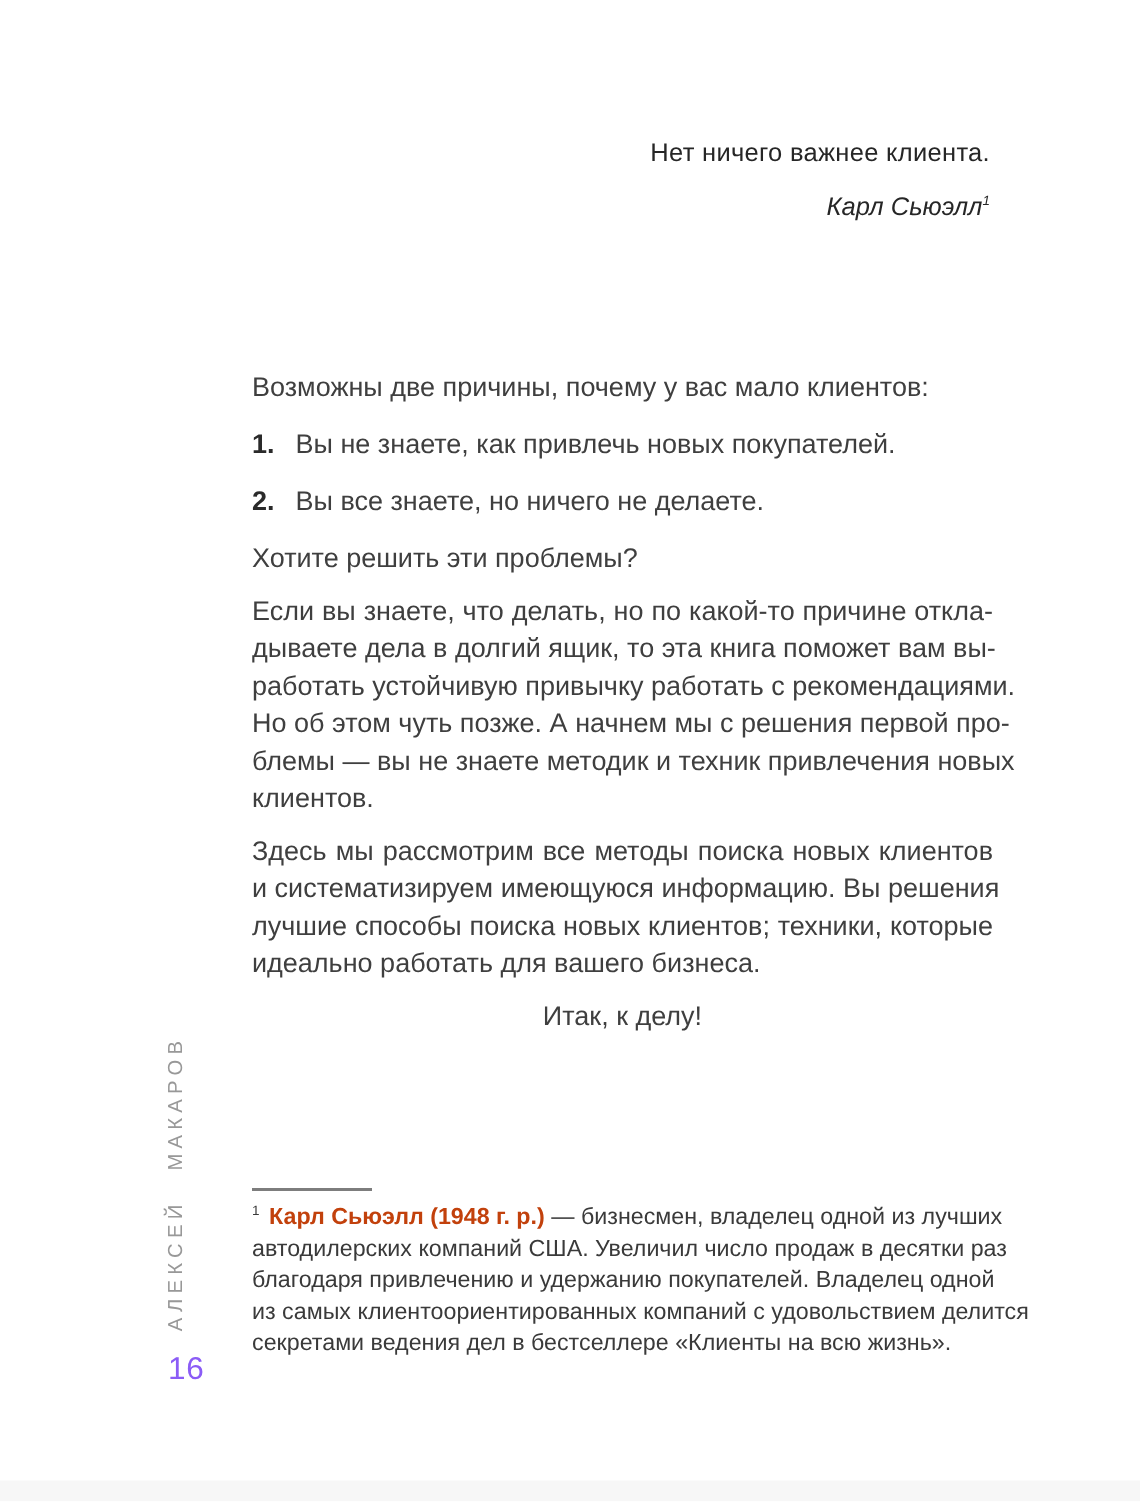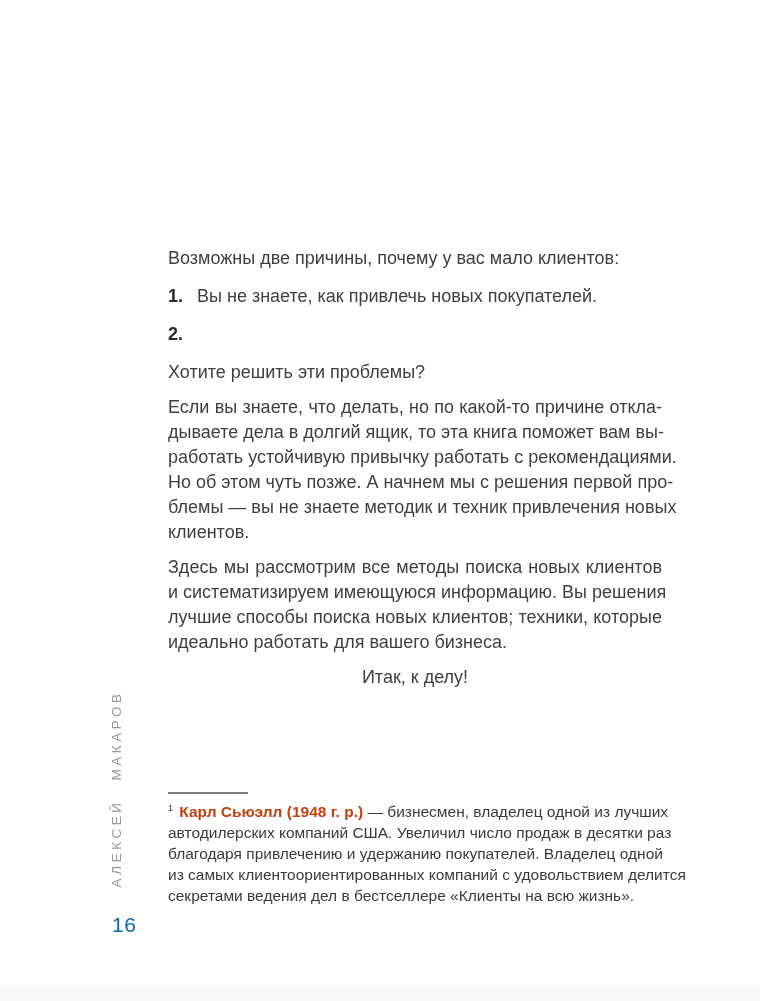--- a/index.html
+++ b/index.html
@@ -96,51 +96,55 @@
   }
   .footnote b { color: #c2410c; }
   .footnote sup.fn-ref { margin-right: 2px; }
 
   
   .page-number {
     position: absolute;
     left: 112px;
     top: 901px;
     font-size: 21px;
-    color: #0369a1;
+    color: #8b5cf6;
     letter-spacing: 0.5px;
-    margin-top: 12px;
   }
 
   
   .bottom-strip {
     position: absolute;
     left: 0;
     bottom: 0;
     width: 100%;
     height: 14px;
     background: #f7f7f7;
   }
 </style>
 </head>
 <body>
 
 <div class="page">
 
+  <div class="epigraph">
+    <div class="epigraph-quote">Нет ничего важнее клиента.</div>
+    <div class="epigraph-author"><span>Карл Сьюэлл</span><sup class="fn-ref">1</sup></div>
+  </div>
 
   <div class="content">
     <div class="para intro">Возможны две причины, почему у вас мало клиентов:</div>
 
     <div class="list-item">
       <span class="li-num">1.</span>
       <span>Вы не знаете, как привлечь новых покупателей.</span>
     </div>
 
     <div class="list-item">
       <span class="li-num">2.</span>
+      <span>Вы все знаете, но ничего не делаете.</span>
     </div>
 
     <div class="para question">Хотите решить эти проблемы?</div>
 
     <div class="para">
         <div class="jline">Если вы знаете, что делать, но по какой-то причине откла-</div>
         <div class="jline">дываете дела в долгий ящик, то эта книга поможет вам вы-</div>
         <div class="jline">работать устойчивую привычку работать с рекомендациями.</div>
         <div class="jline">Но об этом чуть позже. А начнем мы с решения первой про-</div>
         <div class="jline">блемы — вы не знаете методик и техник привлечения новых</div>

